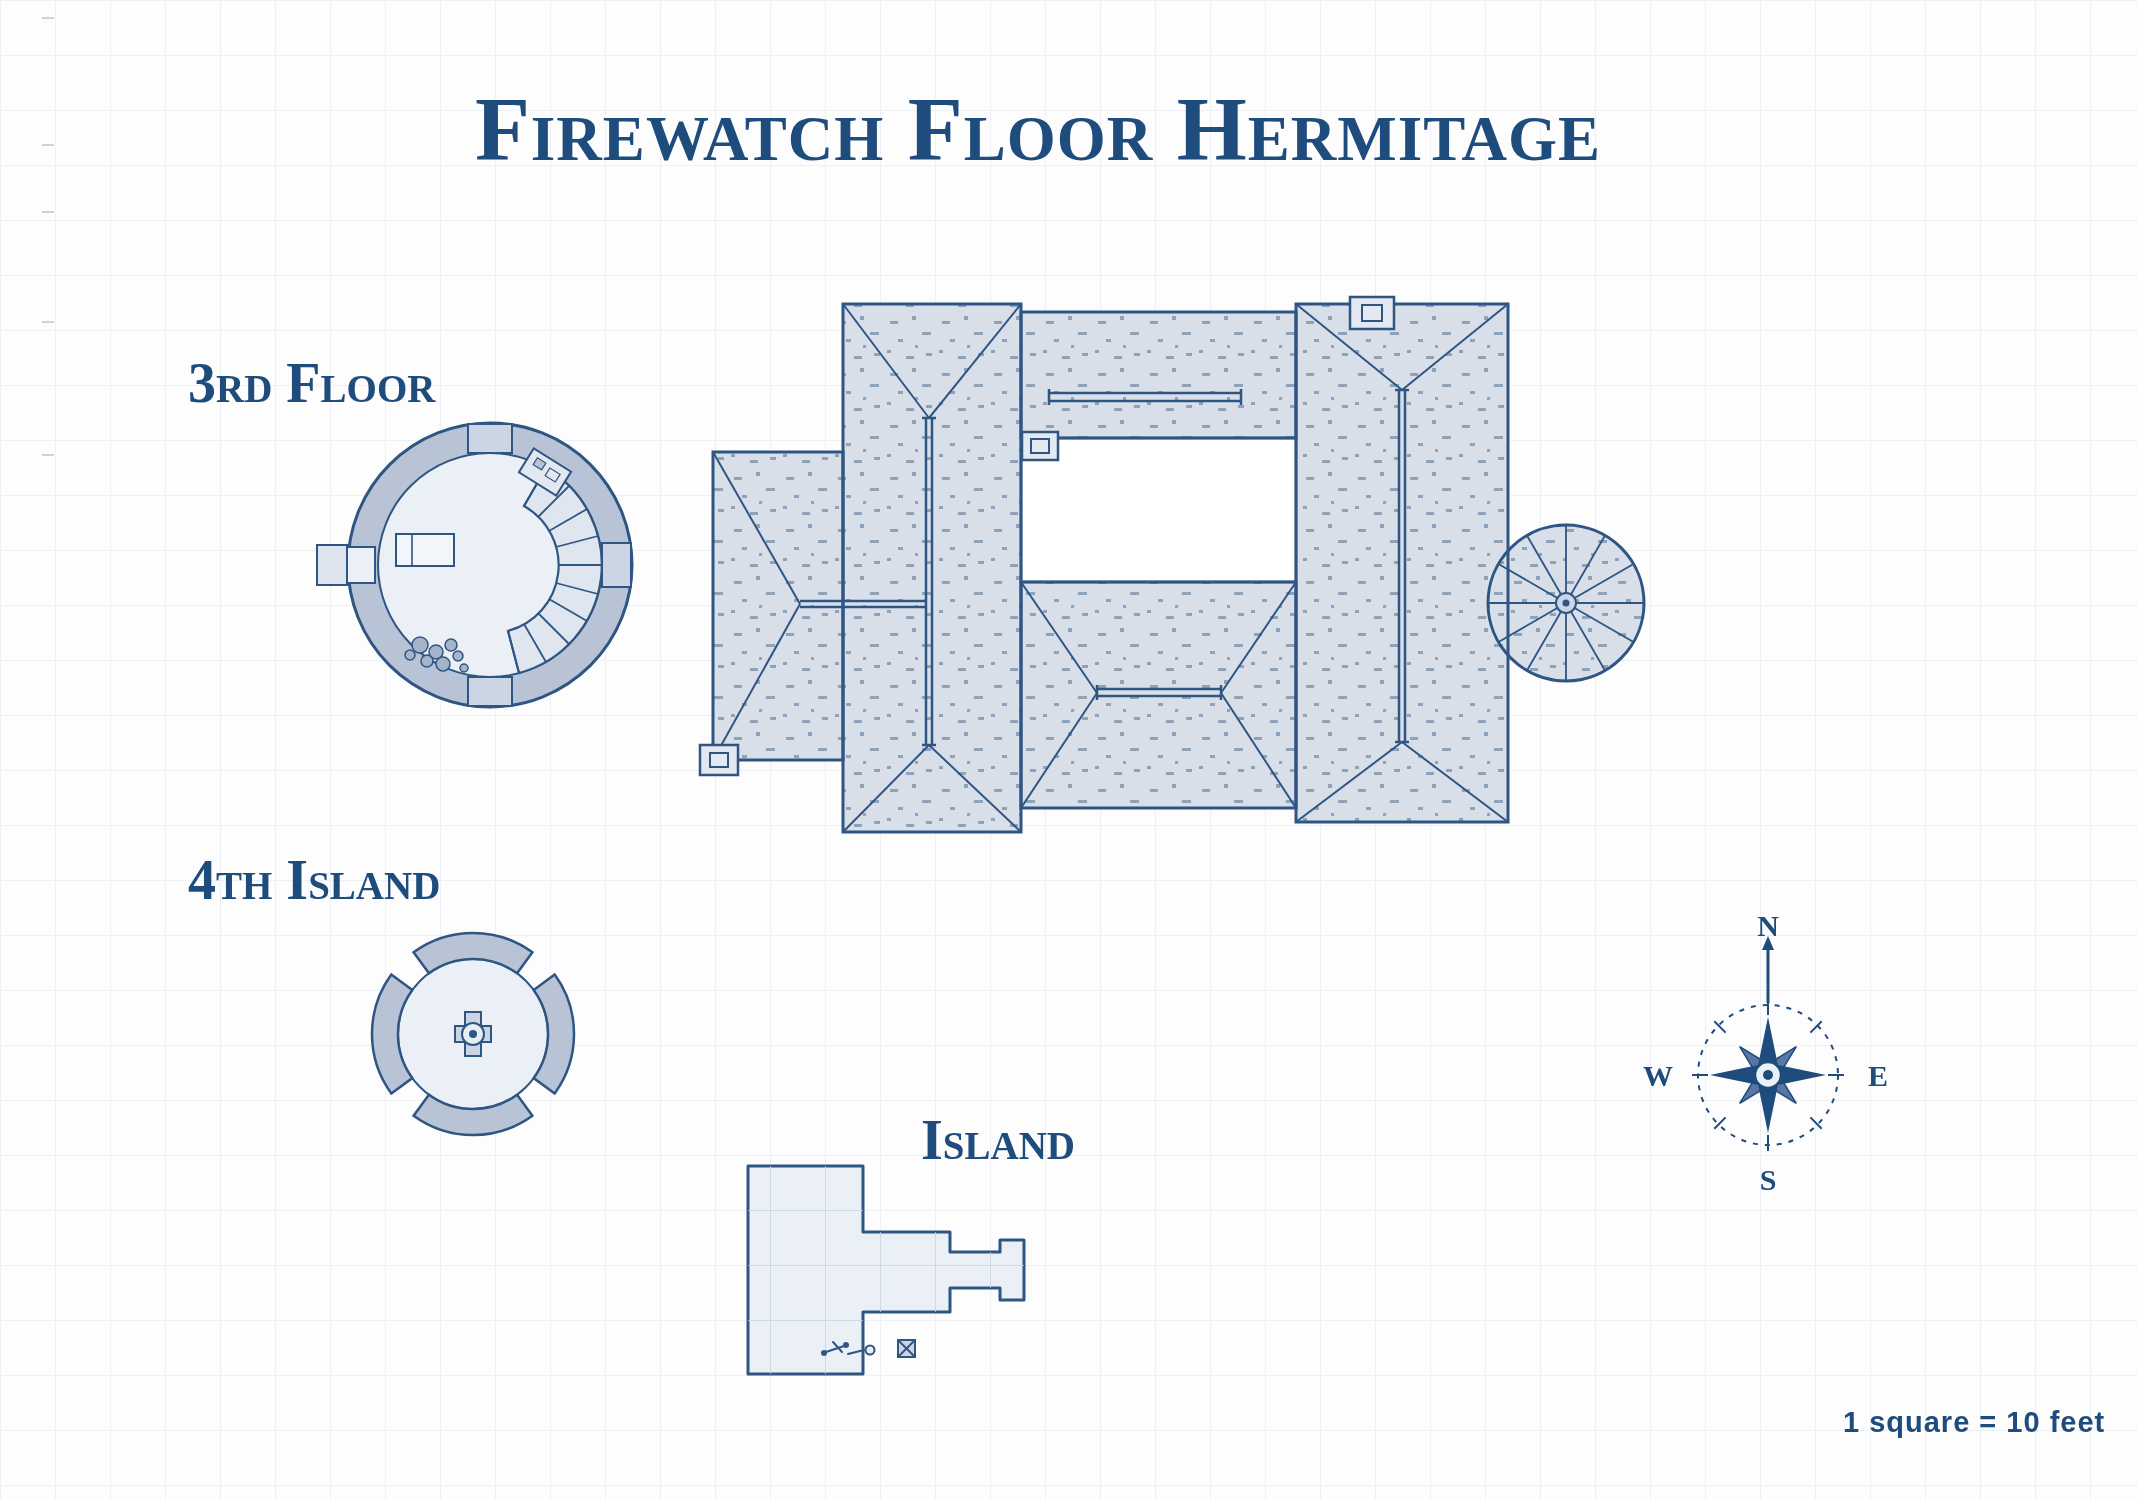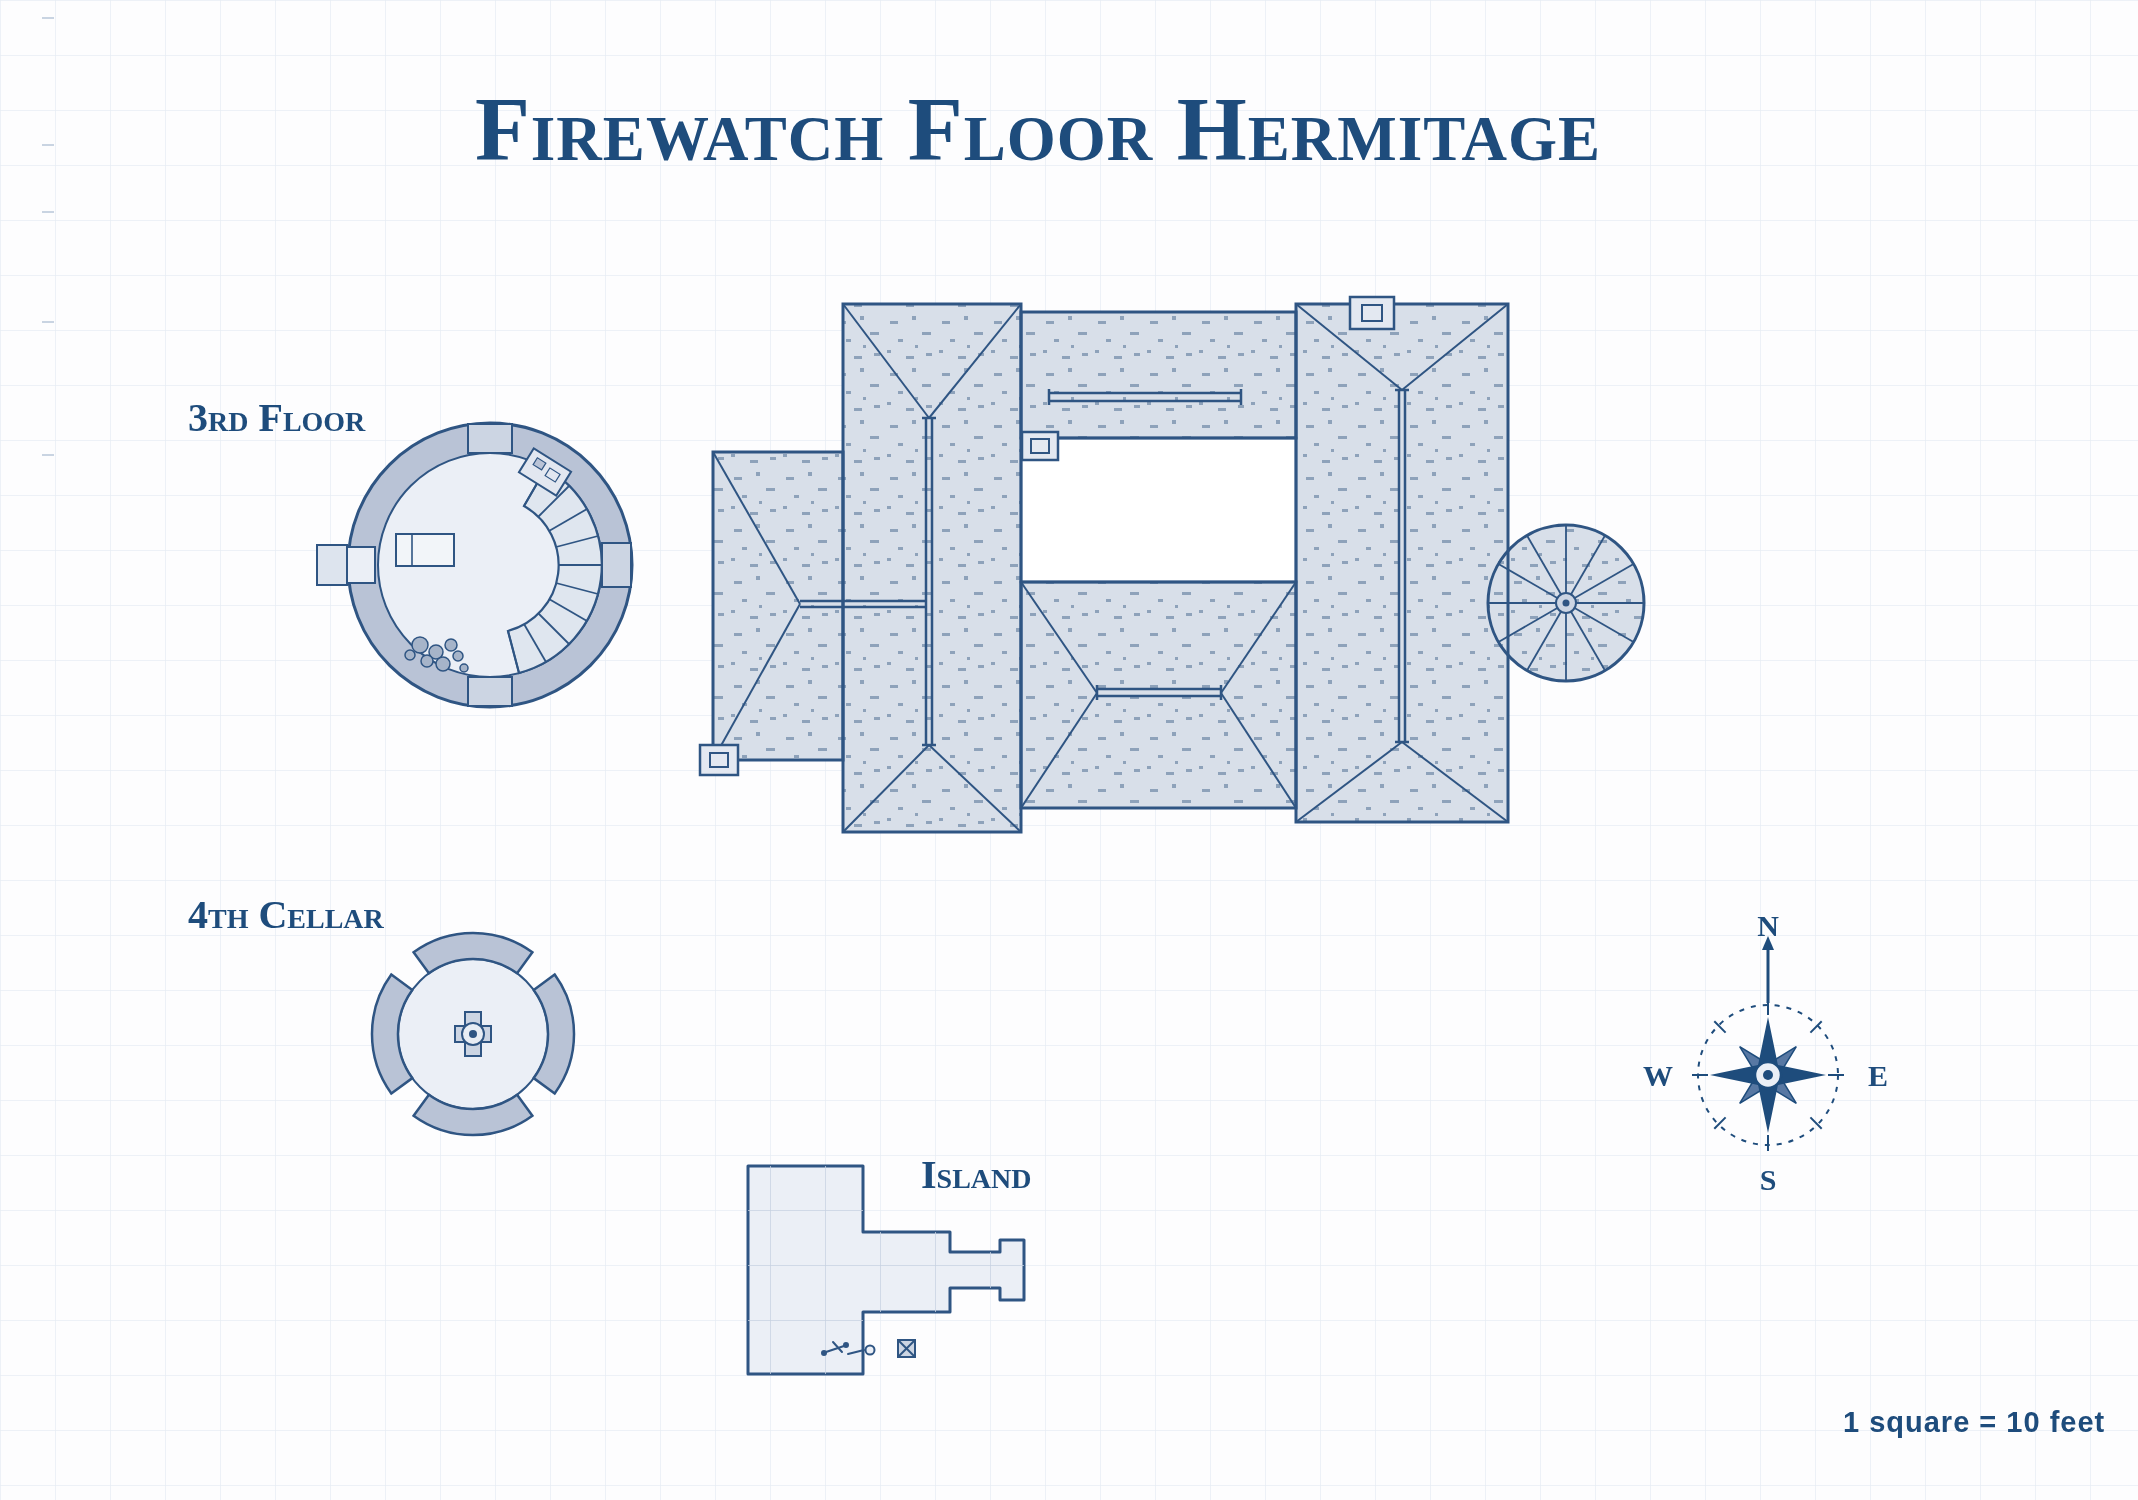--- a/index.html
+++ b/index.html
@@ -19,21 +19,21 @@
     font-weight:700;
     line-height:1;
     white-space:nowrap;
   }
   .title{
     left:0;top:85px;width:2076px;
     text-align:center;
     font-size:90px;
     letter-spacing:1px;
   }
-  .floor-label{font-size:40px;margin-top:43px;}
+  .floor-label{font-size:56px;}
   .lbl-3rd{left:188px;top:355px;}
   .lbl-4th{left:188px;top:852px;}
   .lbl-cellar{left:921px;top:1112px;}
   .compass-letter{
     position:absolute;
     transform:translate(-50%,-50%);
     color:#1e4c7c;
     font-family:"Liberation Serif", serif;
     font-weight:700;
     font-size:30px;
@@ -294,21 +294,21 @@
       <polygon points="1768,1017 1777.9,1065.1 1826,1075 1777.9,1084.9 1768,1133 1758.1,1084.9 1710,1075 1758.1,1065.1" fill="#1e4c7c" stroke="none"></polygon>
       <circle cx="1768" cy="1075" r="13" fill="#ebeff6" stroke-width="2.5"></circle>
       <circle cx="1768" cy="1075" r="5" fill="#1e4c7c" stroke="none"></circle>
     </g>
   </svg>
 
   <div class="display-text title">Firewatch Floor Hermitage</div>
 
   <div class="display-text floor-label lbl-3rd">3rd Floor</div>
 
-  <div class="display-text floor-label lbl-4th">4th Cellar</div>
+  <div class="display-text floor-label lbl-4th">4th Island</div>
 
   <div class="display-text floor-label lbl-cellar">Island</div>
 
   <div class="compass-letter" style="left:1768px;top:926px;">N</div>
   <div class="compass-letter" style="left:1878px;top:1076px;">E</div>
   <div class="compass-letter" style="left:1768px;top:1180px;">S</div>
   <div class="compass-letter" style="left:1658px;top:1076px;">W</div>
 
   <div class="scale-note">1 square = 10 feet</div>
 </div>

